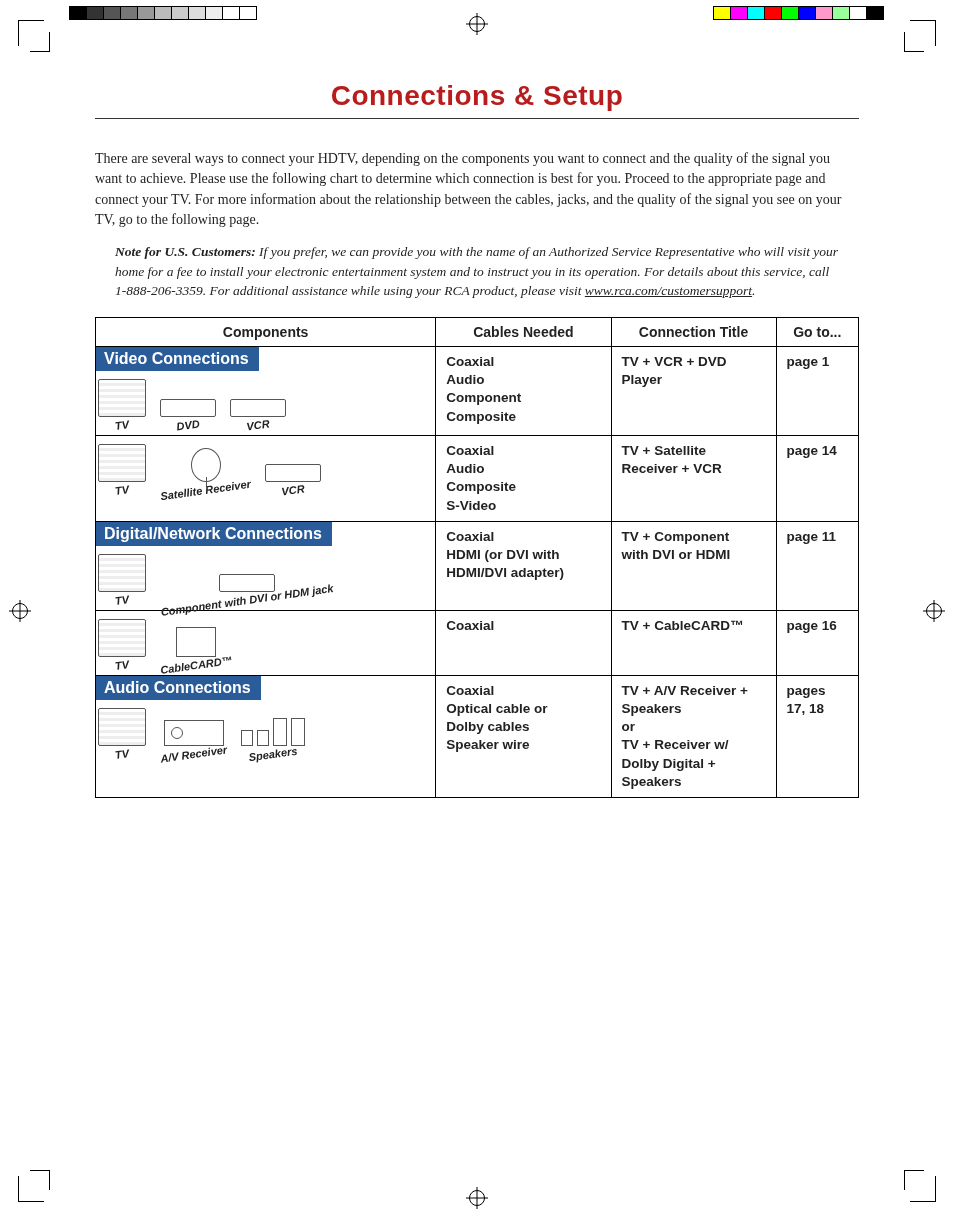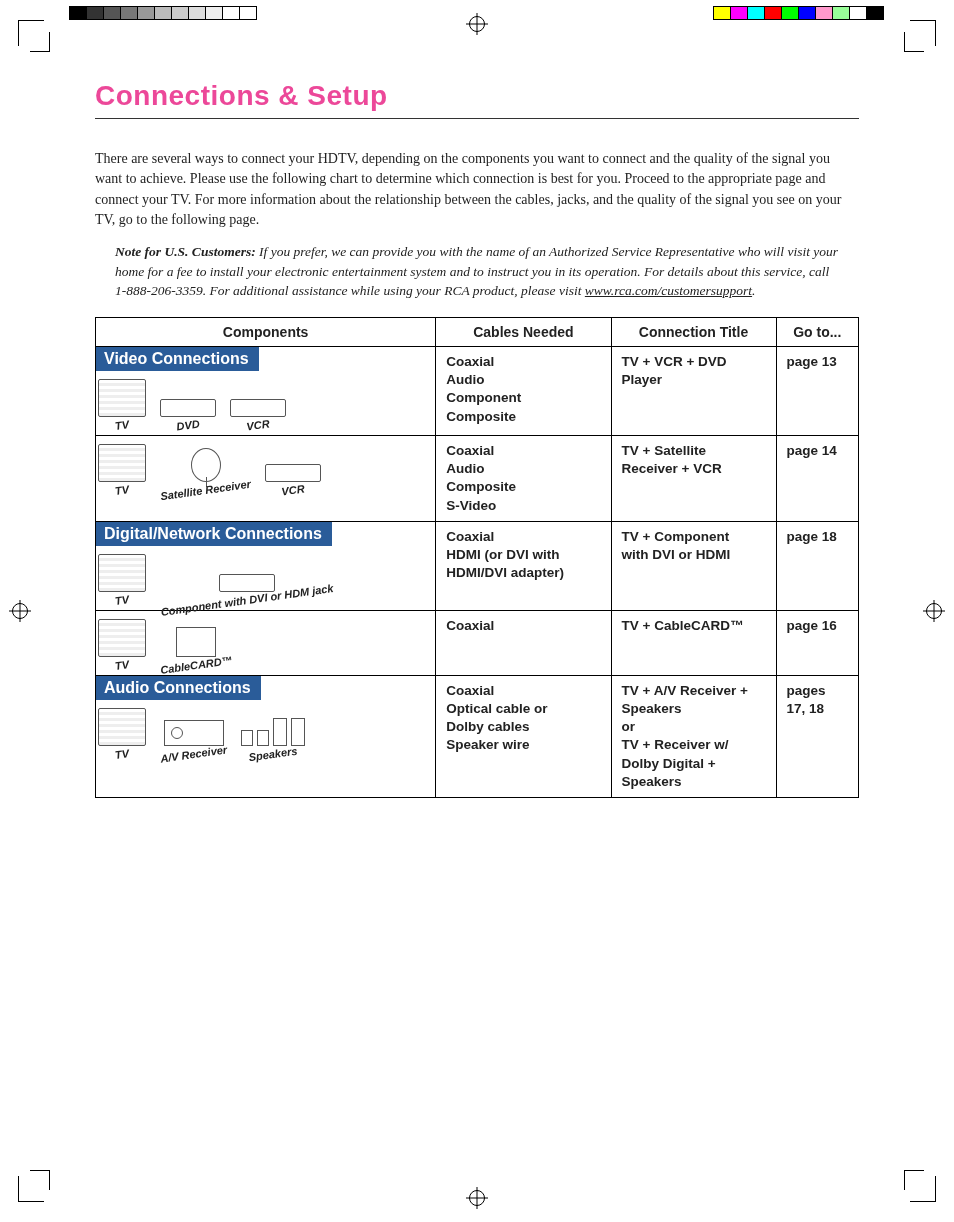--- a/index.html
+++ b/index.html
@@ -34,25 +34,25 @@
   .cb-right { right:70px; }
 
   .page {
     position: absolute;
     top: 80px;
     left: 95px;
     right: 95px;
     bottom: 90px;
   }
   .chapter-header {
-    text-align: left;
+    text-align: center;
     font-family: Arial, Helvetica, sans-serif;
     font-weight: 900;
     font-size: 28px;
-    color: #ec4899;
+    color: #b91c1c;
     letter-spacing: 0.5px;
     border-bottom: 1px solid #333;
     padding-bottom: 6px;
     margin-bottom: 30px;
   }
   .section-title {
     font-family: 'Trebuchet MS', Arial, sans-serif;
     font-weight: bold;
     font-size: 26px;
     color: #111;
@@ -239,21 +239,21 @@
           <td class="cables">
             <span class="line">Coaxial</span>
             <span class="line">Audio</span>
             <span class="line">Component</span>
             <span class="line">Composite</span>
           </td>
           <td class="conntitle">
             <span class="line">TV +  VCR + DVD</span>
             <span class="line">Player</span>
           </td>
-          <td class="goto">page 13</td>
+          <td class="goto">page 1</td>
         </tr>
         <tr>
           <td class="section-label-cell">
             <div class="devices">
               <div class="device">
                 <div class="tv-shape"></div>
                 <span class="dlabel">TV</span>
               </div>
               <div class="device">
                 <div class="dish-shape"></div>
@@ -290,21 +290,21 @@
             </div></td>
           <td class="cables">
             <span class="line">Coaxial</span>
             <span class="line">HDMI (or DVI with</span>
             <span class="line">HDMI/DVI adapter)</span>
           </td>
           <td class="conntitle">
             <span class="line">TV + Component</span>
             <span class="line">with DVI or HDMI</span>
           </td>
-          <td class="goto">page 18</td>
+          <td class="goto">page 11</td>
         </tr>
         <tr>
           <td class="section-label-cell">
             <div class="devices">
               <div class="device">
                 <div class="tv-shape"></div>
                 <span class="dlabel">TV</span>
               </div>
               <div class="device">
                 <div class="card-shape"></div>

